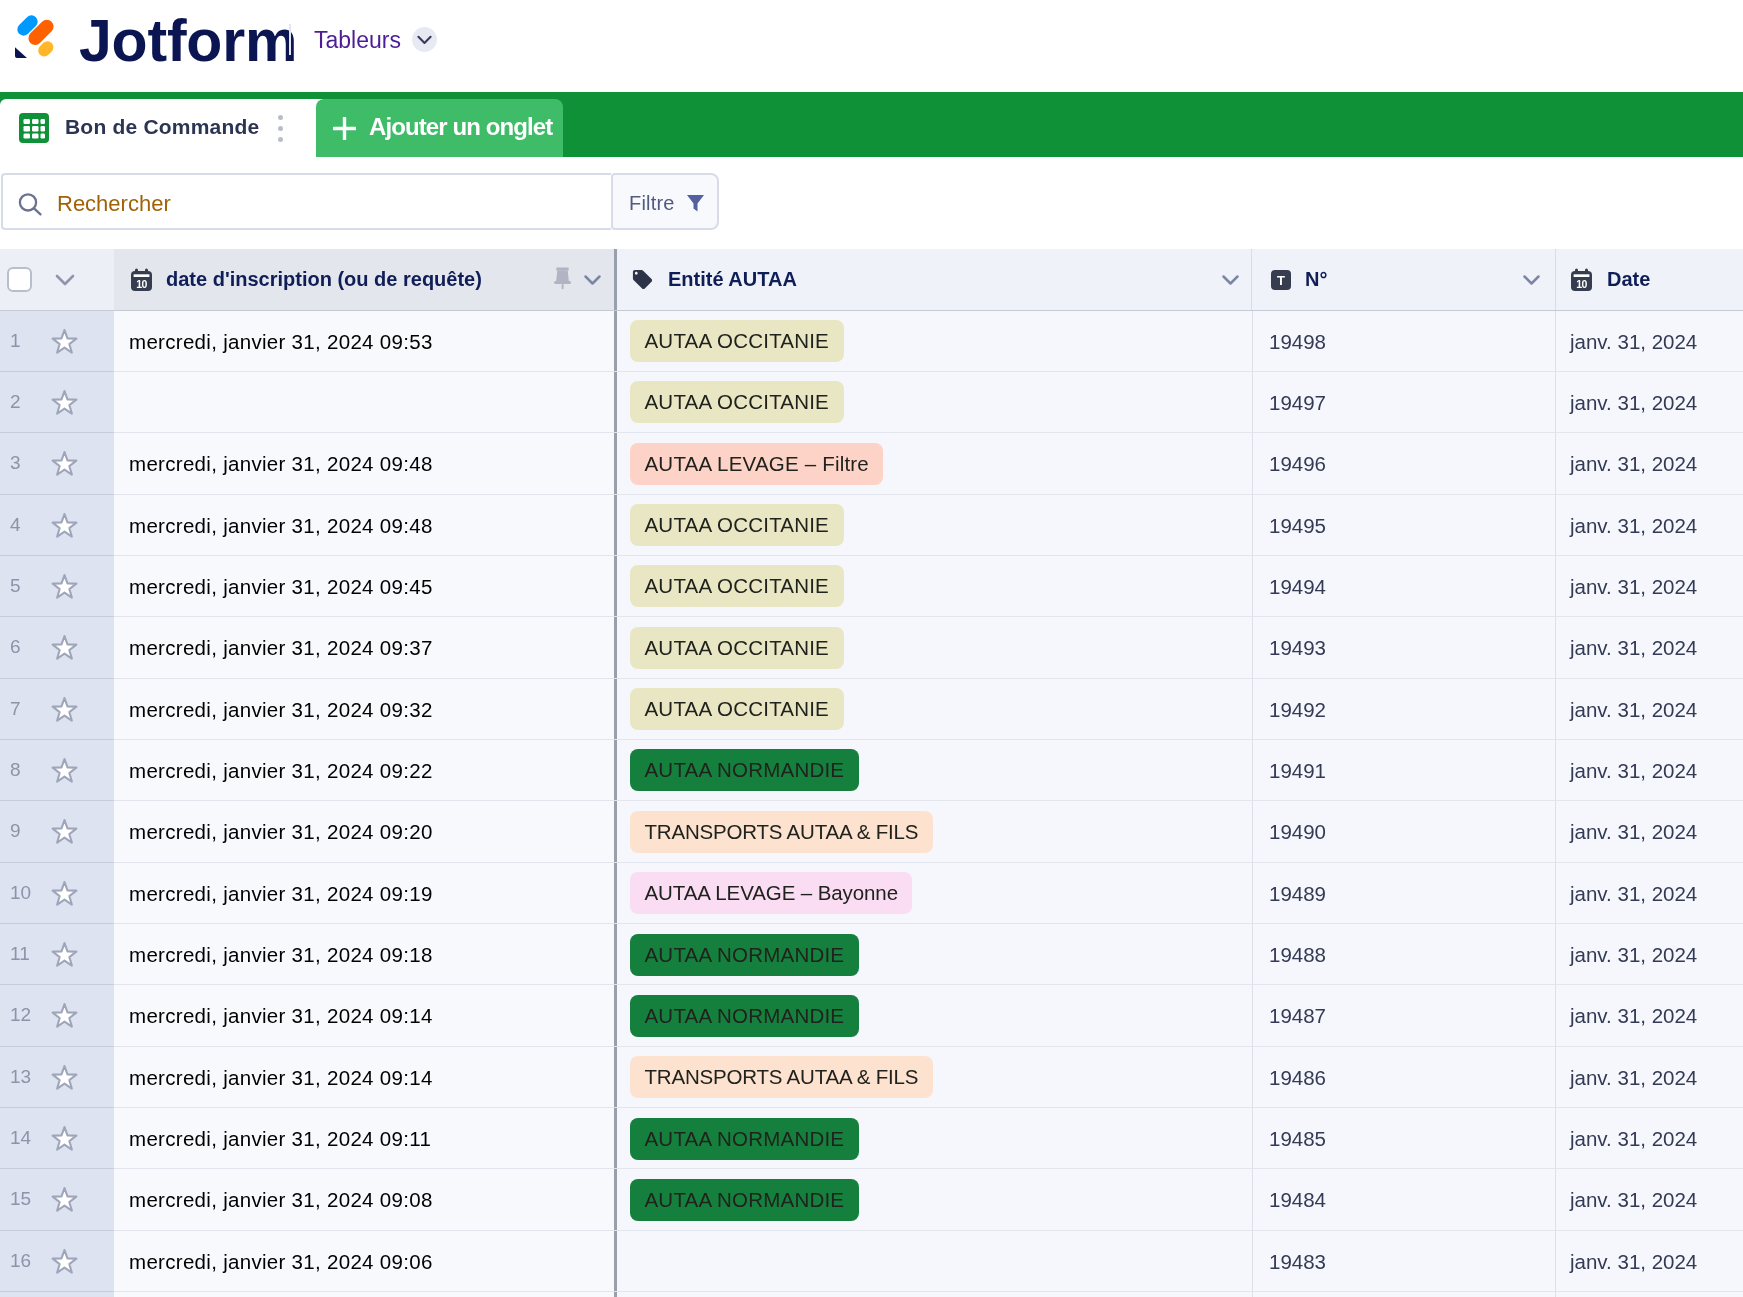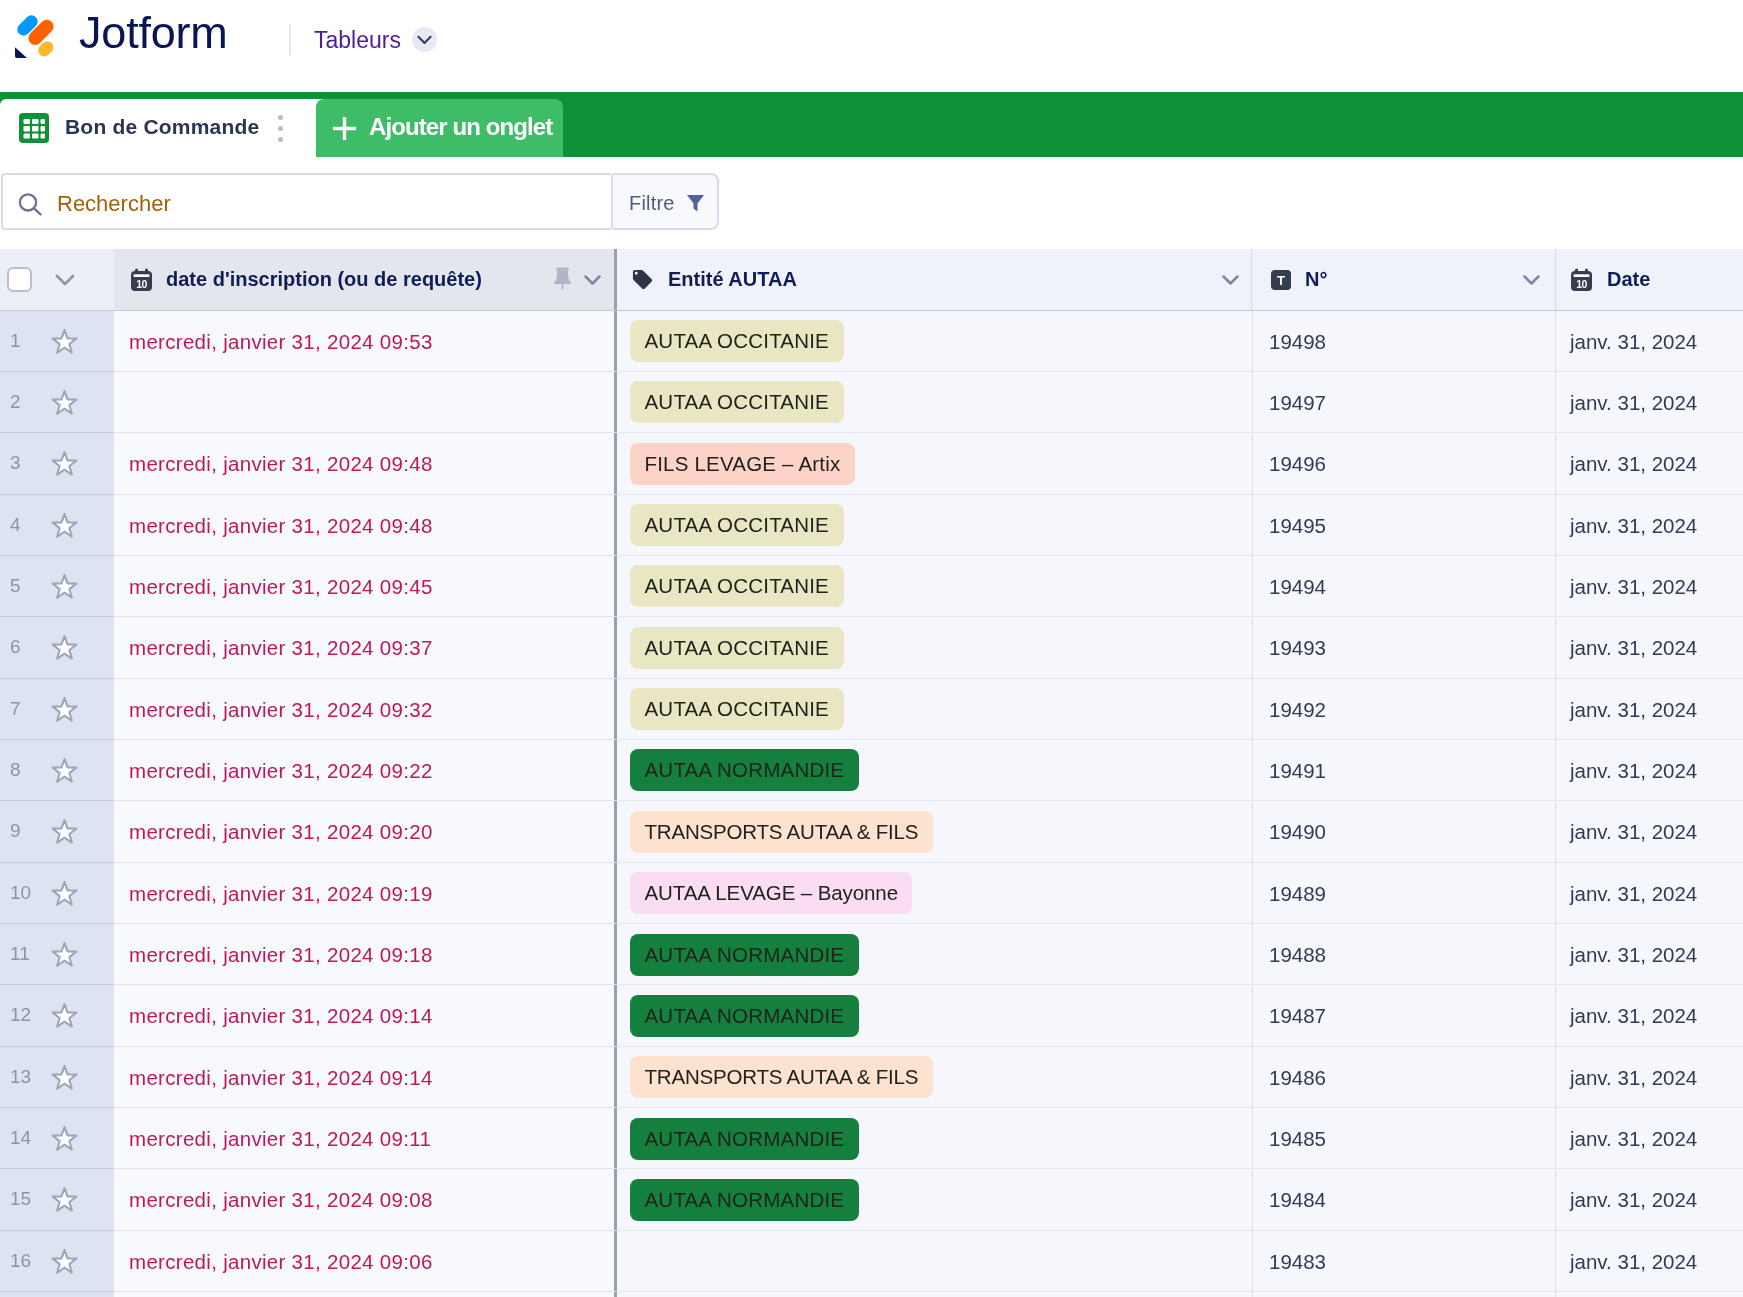--- a/index.html
+++ b/index.html
@@ -1,20 +1,20 @@
 <!DOCTYPE html>
 <html><head>
 <meta charset="utf-8">
 <style>
 html,body{margin:0;padding:0}
 body{width:1743px;height:1297px;font-family:"Liberation Sans",sans-serif;overflow:hidden;background:#fff;position:relative}
 .abs{position:absolute}
 
 #topbar{position:absolute;left:0;top:0;width:1743px;height:92px;background:#fff}
-#wordmark{position:absolute;left:79px;top:7px;font-weight:normal;font-size:45px;letter-spacing:-0.2px;color:#0a1551}
+#wordmark{position:absolute;left:79px;top:7px;font-weight:bold;font-size:59px;letter-spacing:-0.2px;color:#0a1551}
 #divline{position:absolute;left:289px;top:24px;width:2px;height:31px;background:#e3e5ef}
 #tableurs{position:absolute;left:314px;top:27px;font-size:23px;color:#4c1d95}
 #navchev{position:absolute;left:412px;top:27px;width:25px;height:25px;border-radius:50%;background:#e8eaf3}
 
 #greenbar{position:absolute;left:0;top:92px;width:1743px;height:65px;background:#0f9138}
 #activetab{position:absolute;left:0;top:99px;width:333px;height:58px;background:#fff;border-radius:6px 6px 0 0}
 #activetab .label{position:absolute;left:65px;top:0;height:58px;line-height:56px;font-size:21px;font-weight:bold;letter-spacing:0.2px;color:#2c3453}
 #addtab{position:absolute;left:316px;top:99px;width:247px;height:58px;background:#3ebc68;border-radius:8px 8px 0 0}
 
 #searcharea{position:absolute;left:0;top:157px;width:1743px;height:92px;background:#fff}
@@ -37,21 +37,21 @@
 .colbg{position:absolute;top:0;height:987px}
 #cb0{left:0;width:114px;background:#dee3f1}
 #cb1{left:114px;width:500px;background:#f8f9fd}
 #cbdiv{left:614px;width:2.5px;background:#9aa0ab}
 #cb2{left:616.5px;width:636px;background:#f5f7fc;border-right:1px solid #dcdfe9;box-sizing:border-box}
 #cb3{left:1252.5px;width:303.5px;background:#f5f7fc;border-right:1px solid #dcdfe9;box-sizing:border-box}
 #cb4{left:1556px;width:187px;background:#f5f7fc}
 .row{position:absolute;left:0;width:1743px;height:61.35px}
 .rline{position:absolute;left:0;bottom:0;width:1743px;height:1px;background:#e2e5ee}
 .rnum{position:absolute;left:10px;top:0;height:61.35px;line-height:60px;font-size:19px;color:#8d93a8}
-.rdate{position:absolute;left:129px;top:0;height:61.35px;line-height:61.35px;font-size:20.5px;letter-spacing:0.3px;color:#be185d;white-space:nowrap}
+.rdate{position:absolute;left:129px;top:0;height:61.35px;line-height:61.35px;font-size:20.5px;letter-spacing:0.3px;color:#000000;white-space:nowrap}
 .pill{position:absolute;left:630px;top:9.5px;height:42px;line-height:42px;border-radius:8px;padding:0 14.5px;font-size:20.5px;letter-spacing:0.2px;color:#20231d;white-space:nowrap}
 .rno{position:absolute;left:1269px;top:0;height:61.35px;line-height:61.35px;font-size:20.5px;color:#333a54}
 .rdt{position:absolute;left:1570px;top:0;height:61.35px;line-height:61.35px;font-size:20.5px;color:#333a54}
 .c-khaki{background:#e9e6c3}
 .c-salmon{background:#fcd3c6}
 .c-mint{background:#15803d}
 .c-peach{background:#fde2d0}
 .c-pink{background:#fadcf3}
 .c-cyan{background:#aee0ef}
 </style>
@@ -209,21 +209,21 @@
         <div class="rdt">janv. 31, 2024</div>
       </div>
 <div class="row" style="top:122.70px">
         <div class="rline"></div>
         <div style="position:absolute;left:0;bottom:0;width:114px;height:1px;background:#c7ccd9"></div>
         <div class="rnum">3</div>
         <svg width="27" height="27" viewBox="0 0 26 26" style="position:absolute;left:51px;top:18px">
           <path d="M13 1 L15.88 9.04 L24.41 9.29 L17.66 14.51 L20.05 22.71 L13 17.9 L5.95 22.71 L8.34 14.51 L1.59 9.29 L10.12 9.04 Z" fill="#fff" stroke="#a0a6ba" stroke-width="2" stroke-linejoin="round"></path>
         </svg>
         <div class="rdate">mercredi, janvier 31, 2024 09:48</div>
-        <div class="pill c-salmon">FILS LEVAGE – Artix</div>
+        <div class="pill c-salmon">AUTAA LEVAGE – Filtre</div>
         <div class="rno">19496</div>
         <div class="rdt">janv. 31, 2024</div>
       </div>
 <div class="row" style="top:184.05px">
         <div class="rline"></div>
         <div style="position:absolute;left:0;bottom:0;width:114px;height:1px;background:#c7ccd9"></div>
         <div class="rnum">4</div>
         <svg width="27" height="27" viewBox="0 0 26 26" style="position:absolute;left:51px;top:18px">
           <path d="M13 1 L15.88 9.04 L24.41 9.29 L17.66 14.51 L20.05 22.71 L13 17.9 L5.95 22.71 L8.34 14.51 L1.59 9.29 L10.12 9.04 Z" fill="#fff" stroke="#a0a6ba" stroke-width="2" stroke-linejoin="round"></path>
         </svg>

